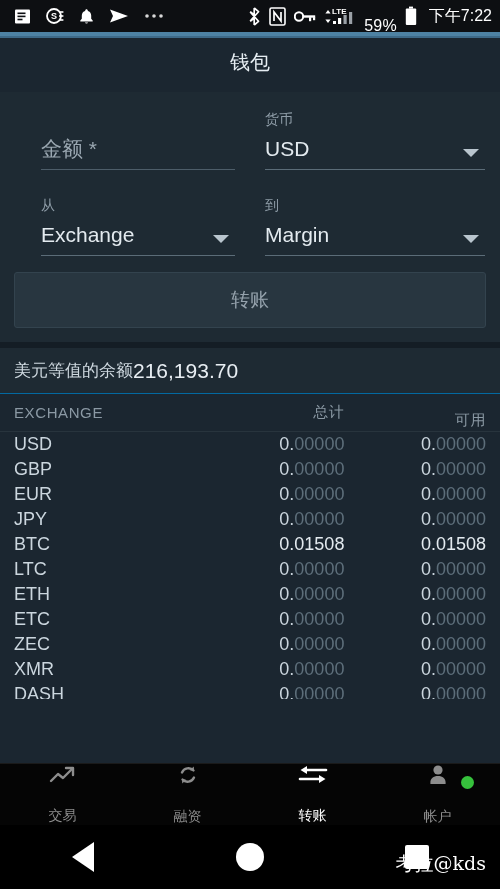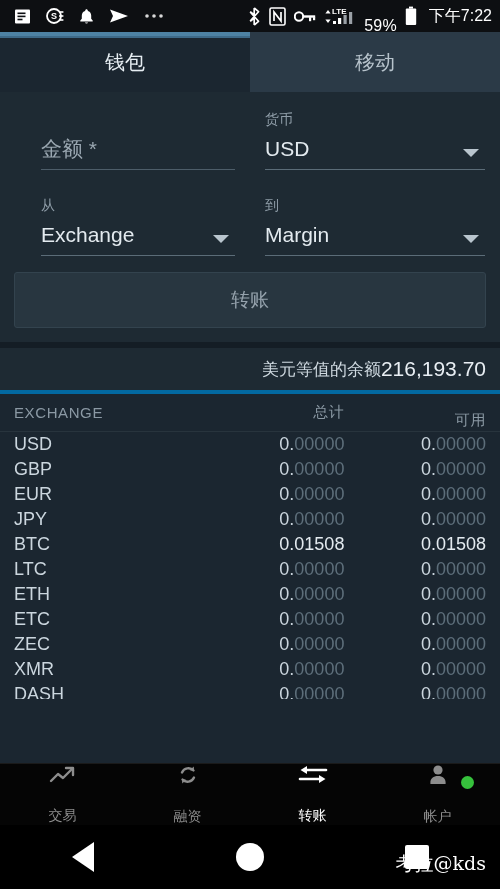--- a/index.html
+++ b/index.html
@@ -68,22 +68,22 @@
   .btn-wrap { padding:16px 14px 14px 14px; }
   .transfer-btn {
     height:56px; background:#283640; border:1px solid #33434e; border-radius:3px;
     display:flex; align-items:center; justify-content:center;
     color:#96a3ad; font-size:19px;
   }
 
   
   .section-gap { height:6px; background:#141d25; }
   .balance {
-    height:46px; display:flex; align-items:center; justify-content:flex-end;
-    padding:0 14px; background:#1e2a33; border-bottom:4px solid #0369a1;
+    height:46px; display:flex; align-items:center; justify-content:flex-start;
+    padding:0 14px; background:#1e2a33; border-bottom:1px solid #0369a1;
   }
   .balance-label { font-size:17px; color:#cfd9e0; }
   .balance-value { font-size:21px; color:#e8eef3; }
 
   
   .table { background:#1b2630; }
   .thead {
     display:flex; align-items:center; height:38px; padding:0 14px;
     border-bottom:1px solid #2a3views; border-bottom:1px solid #2a3views;
   }
@@ -217,23 +217,20 @@
           </svg>
       </span>
       <span class="sb-time">下午7:22</span>
     </div>
   </div>
 
   <div class="tabbar">
     <div class="tab active">
       <span>钱包</span>
     </div>
-    <div class="tab inactive">
-      <span>移动</span>
-    </div>
   </div>
 
   <div class="form">
     <div class="row">
       <div class="field left">
         <div class="field-label"></div>
         <div class="field-value placeholder">金额 *</div>
       </div>
       <div class="field right">
         <div class="field-label">货币</div>

